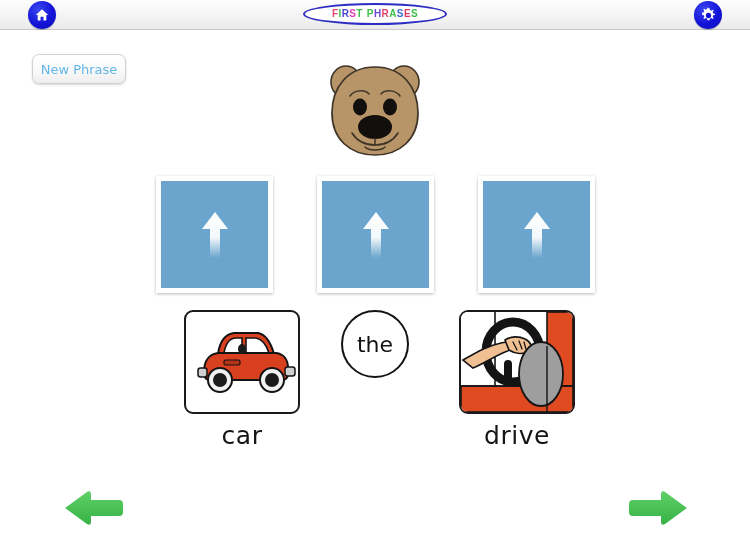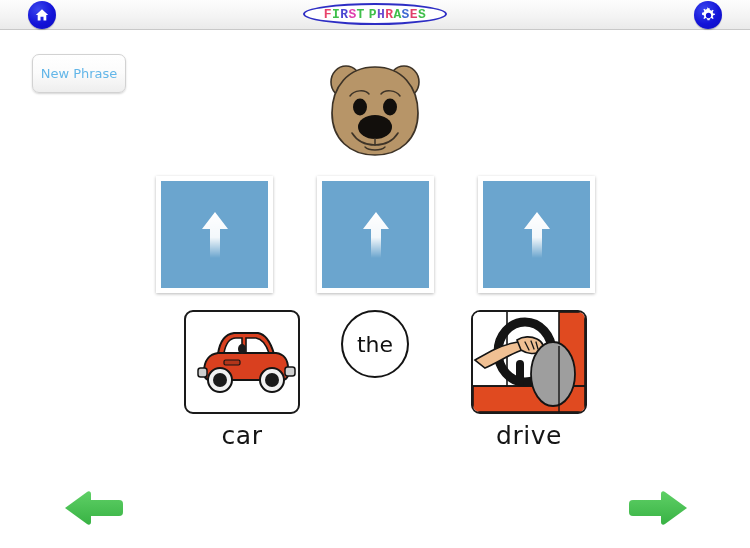--- a/index.html
+++ b/index.html
@@ -46,35 +46,35 @@
     width: 144px; height: 22px;
     border: 2px solid #2d2dc4;
     border-radius: 50%;
     background: #ffffff;
     display: flex;
     align-items: center;
     justify-content: center;
     box-sizing: border-box;
   }
   #app-title .title-text {
-    font-family: Liberation Mono, monospace;
+    font-family: Liberation Sans, sans-serif;
     font-weight: bold;
-    font-size: 13px;
+    font-size: 10px;
     letter-spacing: 0.4px;
     white-space: nowrap;
     line-height: 1;
   }
   #app-title .title-text span { display: inline-block; }
   .sp { width: 4px; }
 
   
   #new-phrase-button {
     position: absolute;
     left: 32px; top: 54px;
-    width: 94px; height: 39px;
+    width: 94px; height: 30px;
     border: 1px solid #d2d2d2;
     border-radius: 7px;
     background: linear-gradient(to bottom, #ffffff 0%, #fbfbfb 48%, #eeeeee 100%);
     box-shadow: 0 1px 2px rgba(0,0,0,0.17);
     color: #63b6e8;
     font-family: "DejaVu Sans", sans-serif;
     font-size: 13px;
     display: flex;
     align-items: center;
     justify-content: center;
@@ -112,21 +112,21 @@
   .choice {
     position: absolute;
     top: 310px;
     display: flex;
     flex-direction: column;
     align-items: center;
     cursor: pointer;
   }
   #choice-car  { left: 184px; }
   #choice-the  { left: 341px; text-align: right; }
-  #choice-drive{ left: 471px; }
+  #choice-drive{ left: 459px; }
 
   .card {
     width: 116px; height: 104px;
     border: 2px solid #1a1a1a;
     border-radius: 9px;
     background: #ffffff;
     box-sizing: border-box;
     overflow: hidden;
     display: flex;
     align-items: center;

